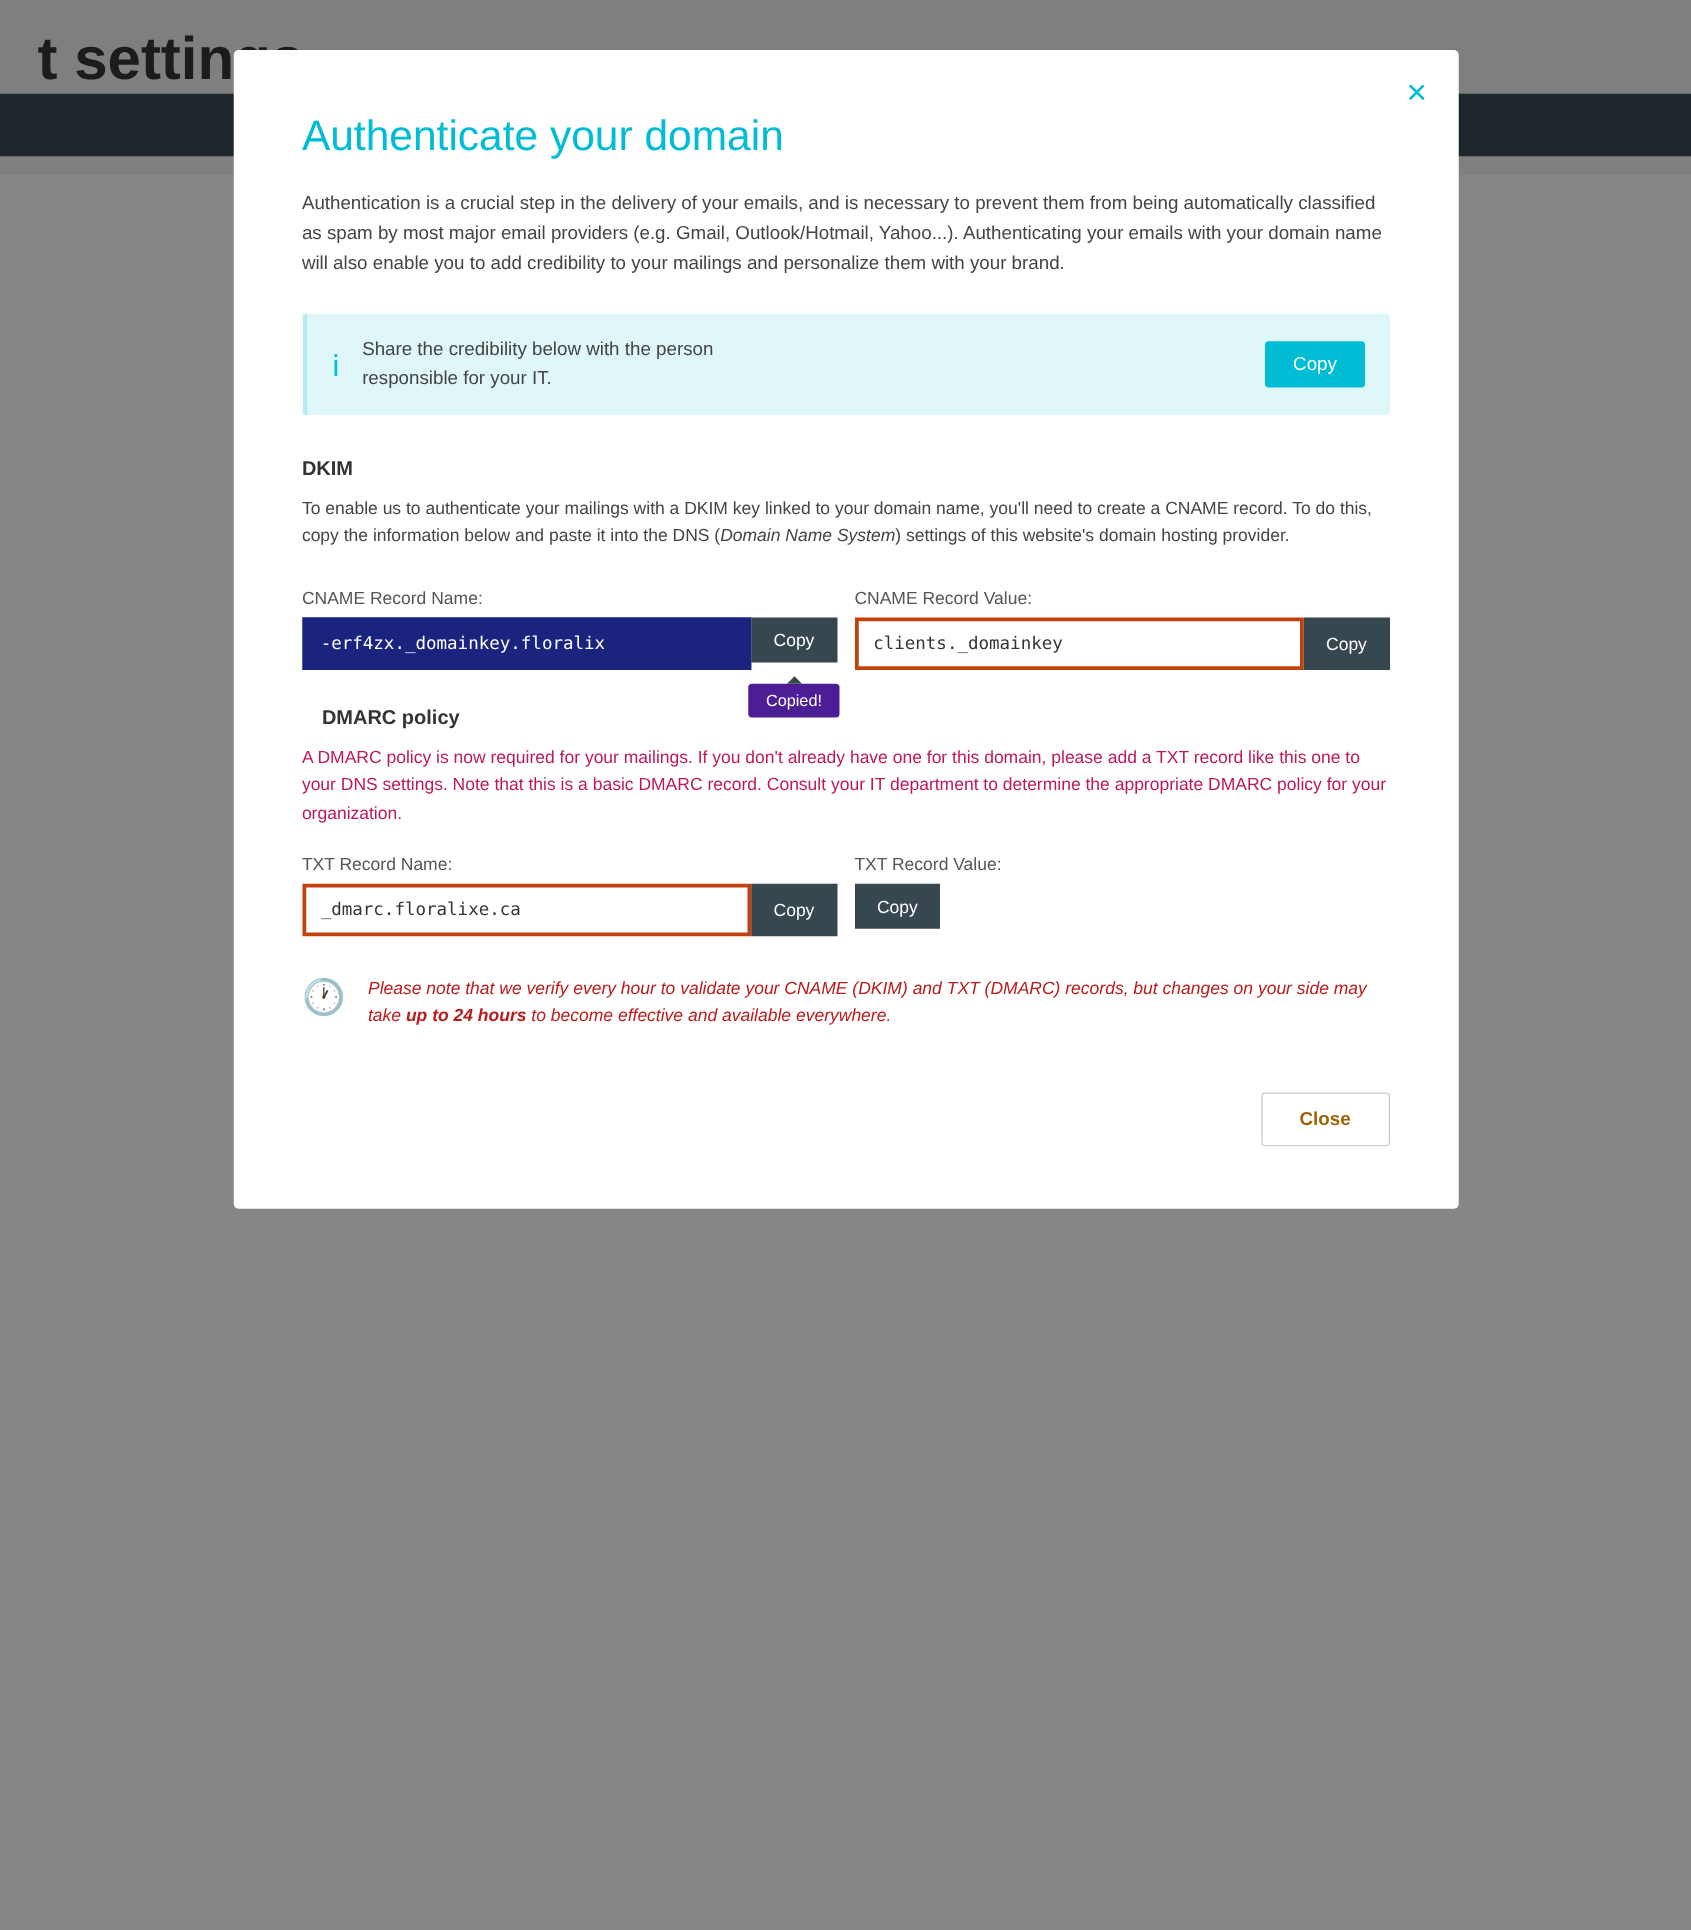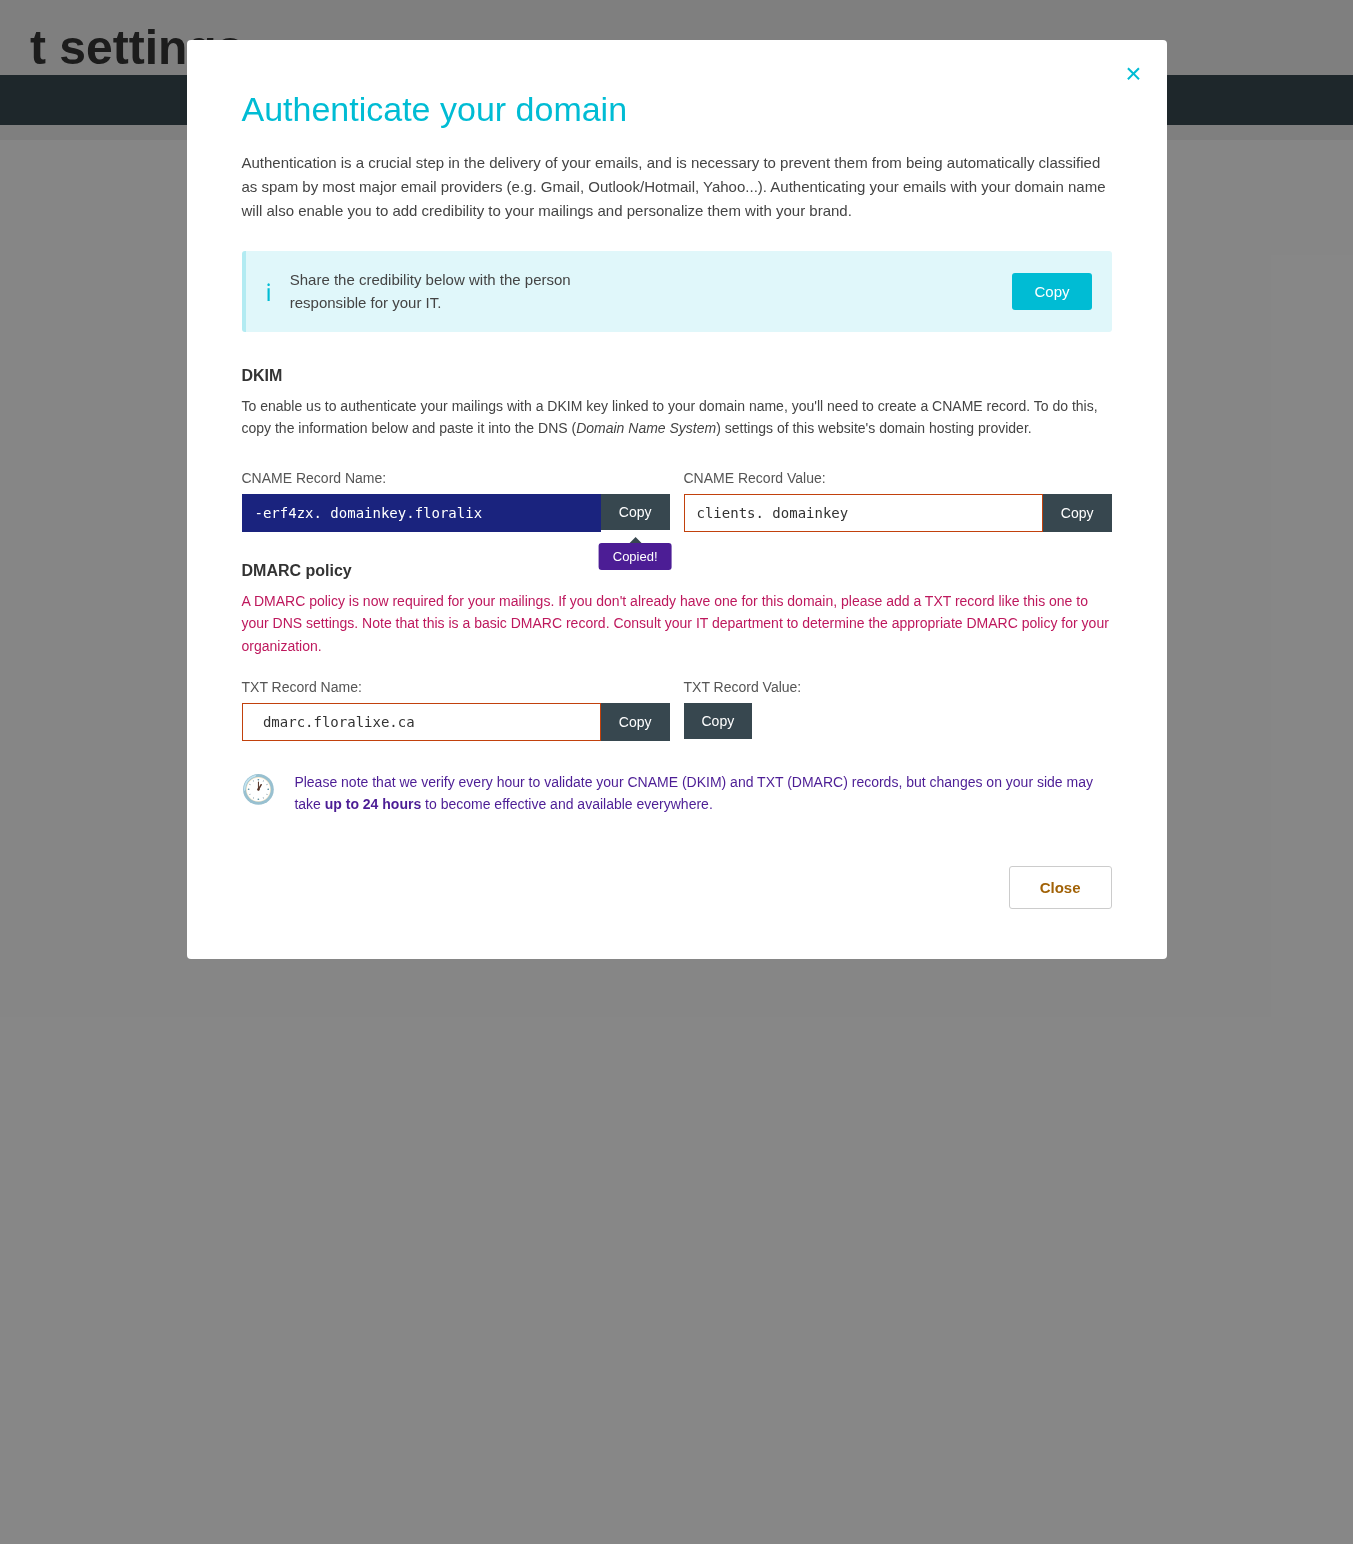--- a/index.html
+++ b/index.html
@@ -155,21 +155,21 @@
     }
 
     .record-input-row {
       display: flex;
       align-items: stretch;
     }
 
     .record-input {
       flex: 1;
       padding: 10px 12px;
-      border: 1px solid #c2410c;
+      border: 3px solid #c2410c;
       font-size: 14px;
       font-family: monospace;
       color: #333;
       background: #fff;
       outline: none;
     }
 
     .record-input.highlighted {
       background: #1a237e;
       color: #fff;
@@ -222,20 +222,21 @@
     
     .dmarc-section {
       margin-bottom: 30px;
     }
 
     .dmarc-title {
       font-size: 16px;
       font-weight: bold;
       color: #333;
       margin-bottom: 10px;
+      margin-left: 16px;
     }
 
     .dmarc-desc {
       font-size: 14px;
       color: #be185d;
       line-height: 1.6;
       margin-bottom: 22px;
     }
 
     
@@ -248,22 +249,23 @@
 
     .clock-icon {
       color: #00bcd4;
       font-size: 28px;
       flex-shrink: 0;
       margin-top: 2px;
     }
 
     .clock-text {
       font-size: 14px;
-      color: #4c1d95;
+      color: #b91c1c;
       line-height: 1.6;
+      font-style: italic;
     }
 
     .clock-text strong {
       font-weight: bold;
     }
 
     
     .modal-footer {
       display: flex;
       justify-content: flex-end;

